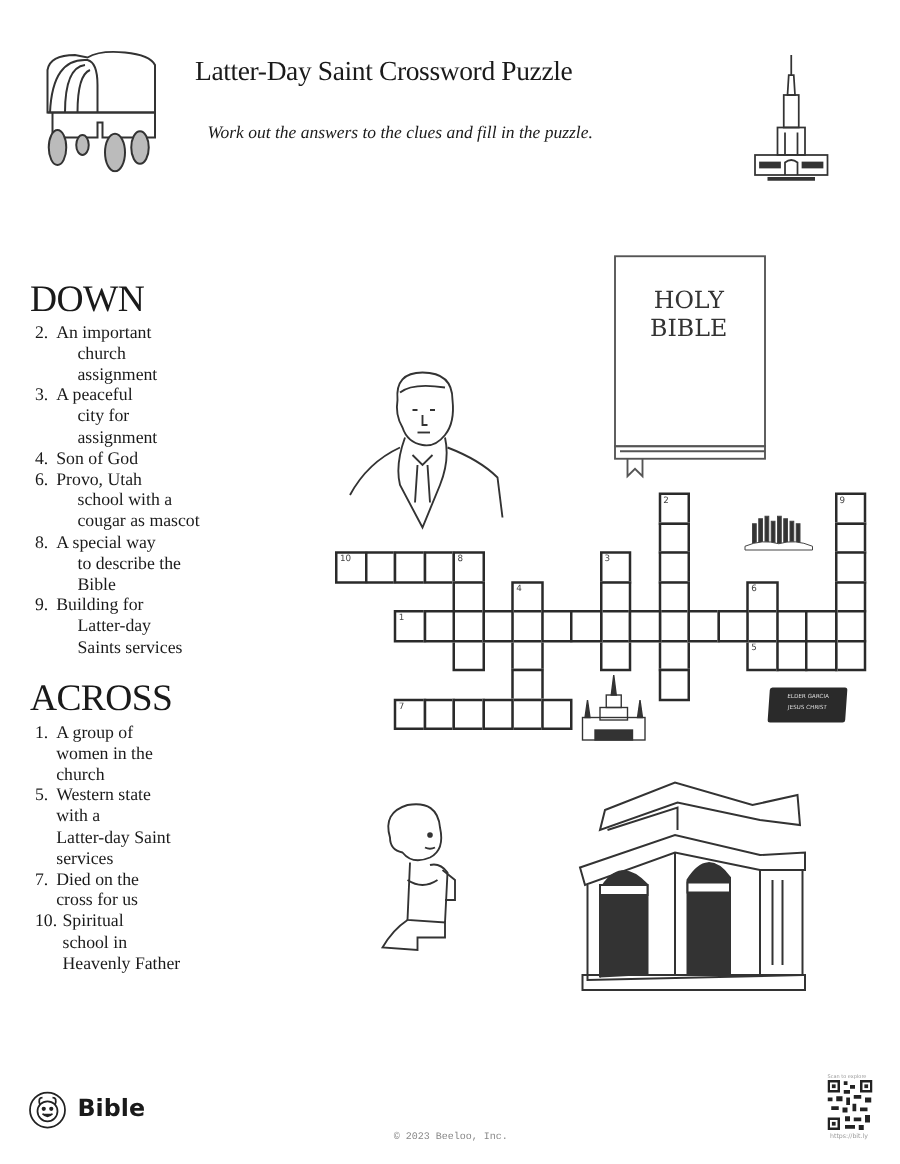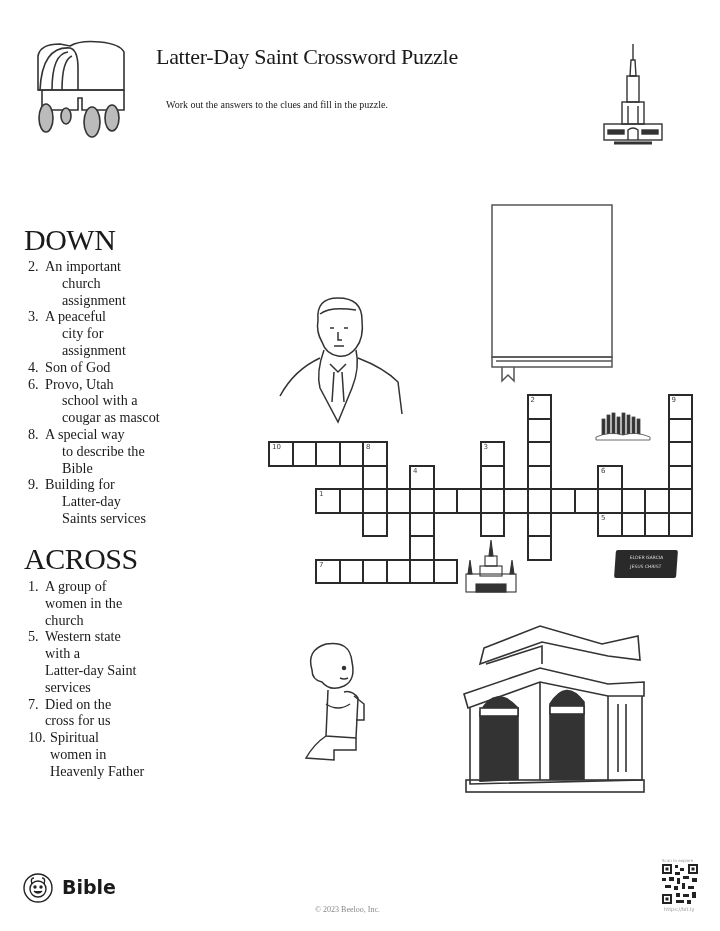--- a/index.html
+++ b/index.html
@@ -1,28 +1,28 @@
 <!DOCTYPE html>
 <html><head>
 <meta charset="utf-8">
 <style>
   html, body { margin:0; padding:0; background:#ffffff; }
   body { width:720px; height:931px; position:relative; overflow:hidden; font-family:"DejaVu Serif", serif; color:#1a1a1a; }
   .abs { position:absolute; }
   #title { left:156px; top:44px; font-size:22px; letter-spacing:-0.3px; white-space:nowrap; font-family:"Liberation Serif", serif; }
-  #subtitle { left:166px; top:99px; font-size:10px; white-space:nowrap; font-family:"Liberation Serif", serif; }
+  #subtitle { left:166px; top:99px; font-size:14px; white-space:nowrap; font-family:"Liberation Serif", serif;font-style:italic; }
   .section-heading { font-family:"Liberation Serif", serif; font-size:30px; letter-spacing:-0.5px; line-height:30px; }
   .clue-list { font-family:"Liberation Serif", serif; font-size:14.2px; line-height:16.8px; }
   .clue { display:flex; }
   .clue .num { display:inline-block; min-width:17px; }
   .clue .txt { display:inline-block; width:140px; padding-left:0; }
   .cell { position:absolute; width:23.5px; height:23.5px; box-sizing:border-box; border:2px solid #2a2a2a; background:#fff; }
   .cell .cnum { position:absolute; left:2px; top:1px; font-size:7px; font-family:"DejaVu Sans", sans-serif; color:#444; line-height:7px; }
   #footer-brand { left:62px; top:876px; font-family:"DejaVu Sans", sans-serif; font-weight:bold; font-size:19px; }
-  #copyright { left:315px; top:905px; font-family:Liberation Serif, serif; font-size:8px; color:#888; }
+  #copyright { left:315px; top:905px; font-family:Liberation Mono, monospace; font-size:8px; color:#888; }
   #qr-caption-top { left:662px; top:858px; font-size:4px; color:#999; font-family:"DejaVu Sans", sans-serif; }
   #qr-caption-bottom { left:664px; top:906px; font-size:5px; color:#999; font-family:"DejaVu Sans", sans-serif; }
   .bible-text { font-family:"DejaVu Serif", serif; font-size:19px; line-height:23px; text-align:center; width:122px; color:#333; }
 </style>
 </head>
 <body>
 
 <div class="abs" style="left:30px;top:38px;width:100px;height:100px;">
   <svg width="100" height="100" viewBox="0 0 100 100" fill="none" stroke="#333" stroke-width="1.6">
     <path d="M8 52 L8 18 Q10 6 30 6 L40 8 Q50 2 70 4 Q90 6 94 14 L94 52 Z"></path>
@@ -130,33 +130,37 @@
       <span class="num">7.</span>
       <span class="txt">
         <div>Died on the</div>
         <div style="padding-left:0px">cross for us</div>
       </span>
     </div>
   <div class="clue">
       <span class="num" style="min-width:22px">10.</span>
       <span class="txt">
         <div>Spiritual</div>
-        <div style="padding-left:0px">women in</div>
+        <div style="padding-left:0px">school in</div>
         <div style="padding-left:0px">Heavenly Father</div>
       </span>
     </div>
 </div>
 
 <div class="abs" style="left:490px;top:203px;width:124px;height:180px;">
   <svg width="124" height="180" viewBox="0 0 124 180" fill="none" stroke="#555" stroke-width="1.5">
     <rect x="2" y="2" width="120" height="152" fill="#fff"></rect>
     <rect x="2" y="154" width="120" height="10"></rect>
     <line x1="6" y1="158" x2="122" y2="158"></line>
     <path d="M12 164 L12 178 L18 172 L24 178 L24 164"></path>
   </svg>
+  <div class="abs bible-text" style="left:0;top:26px;">
+    <div>HOLY</div>
+    <div>BIBLE</div>
+  </div>
 </div>
 
 <div class="abs" style="left:276px;top:292px;width:132px;height:140px;">
   <svg width="132" height="140" viewBox="0 0 132 140" fill="none" stroke="#333" stroke-width="1.5">
     <path d="M42 28 Q40 6 62 6 Q86 6 86 28 Q88 46 80 56 Q72 66 62 64 Q50 62 46 50 Q40 40 42 28 Z"></path>
     <path d="M44 22 Q54 14 80 18"></path>
     <path d="M54 36 L58 36 M68 36 L72 36"></path>
     <path d="M62 40 L62 48 L66 48"></path>
     <path d="M58 54 L68 54"></path>
     <path d="M48 58 Q40 80 44 96 L62 130 L76 96 Q84 76 80 58"></path>

